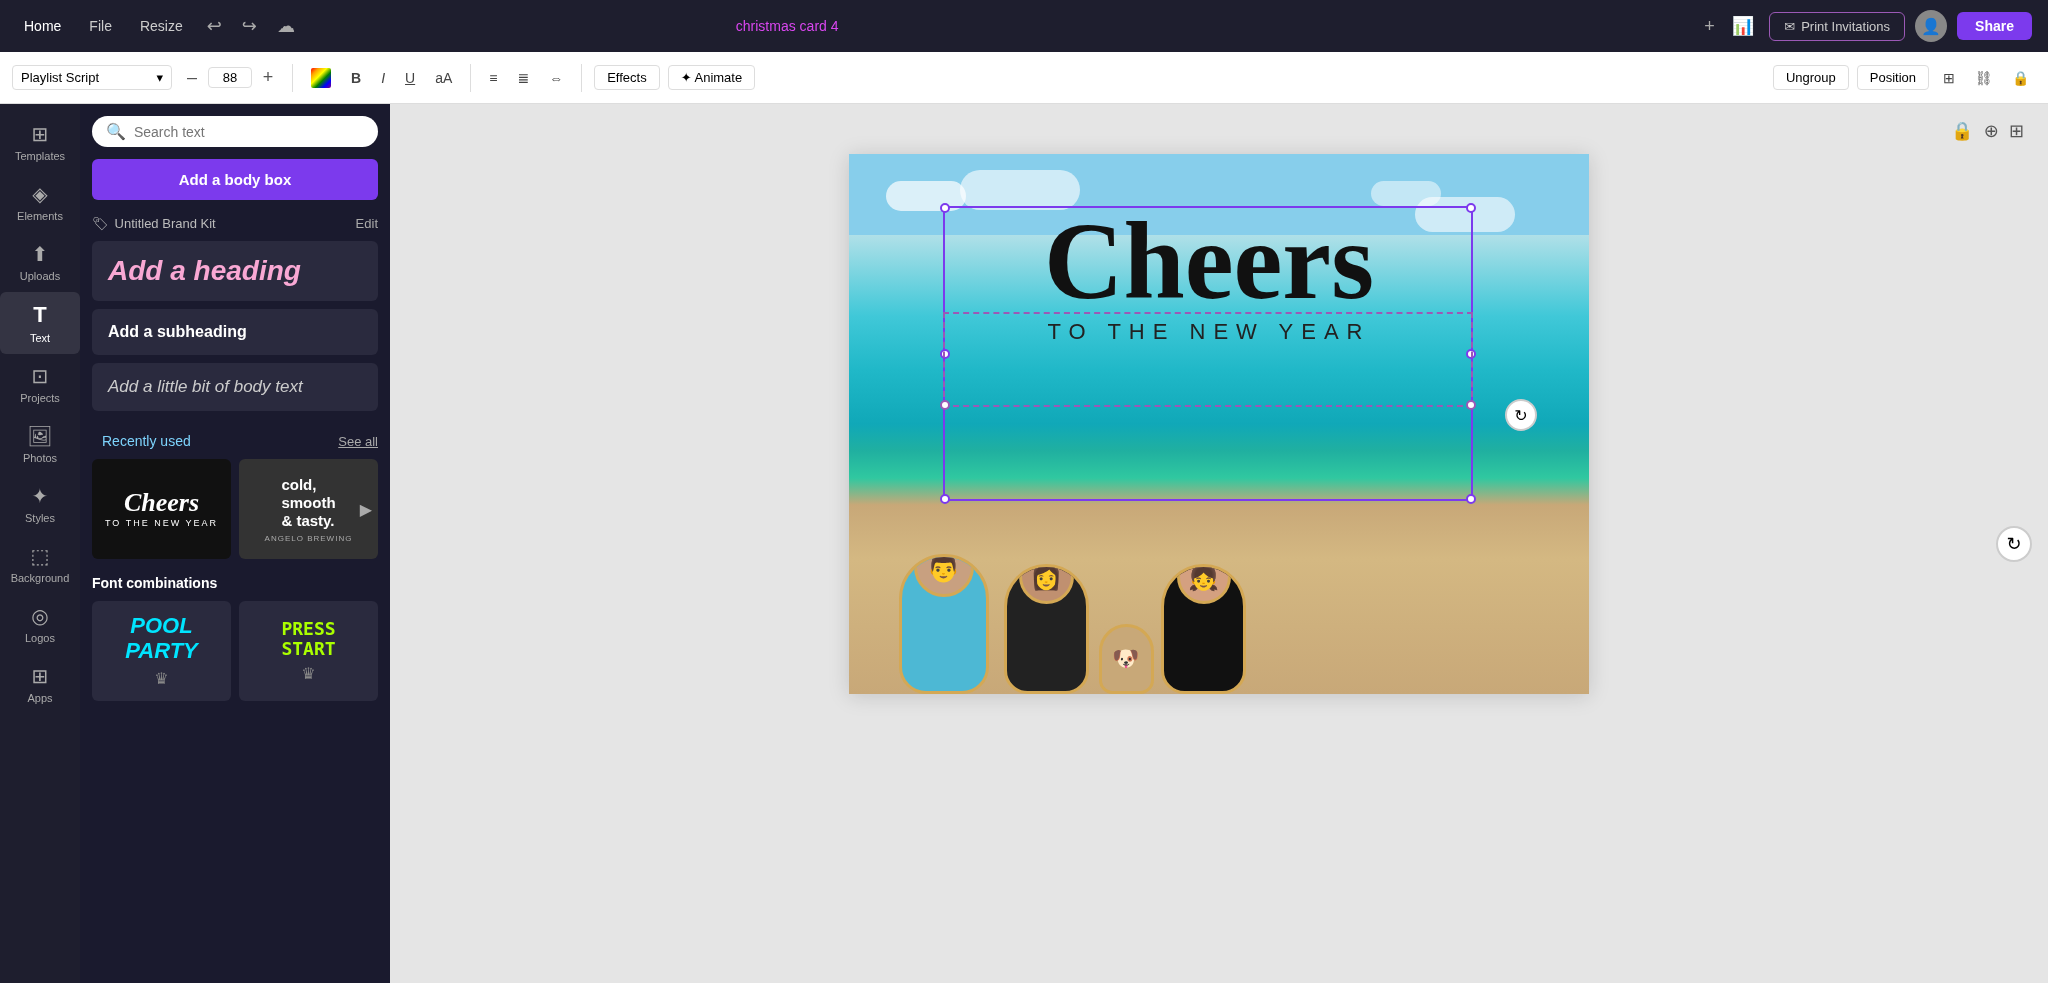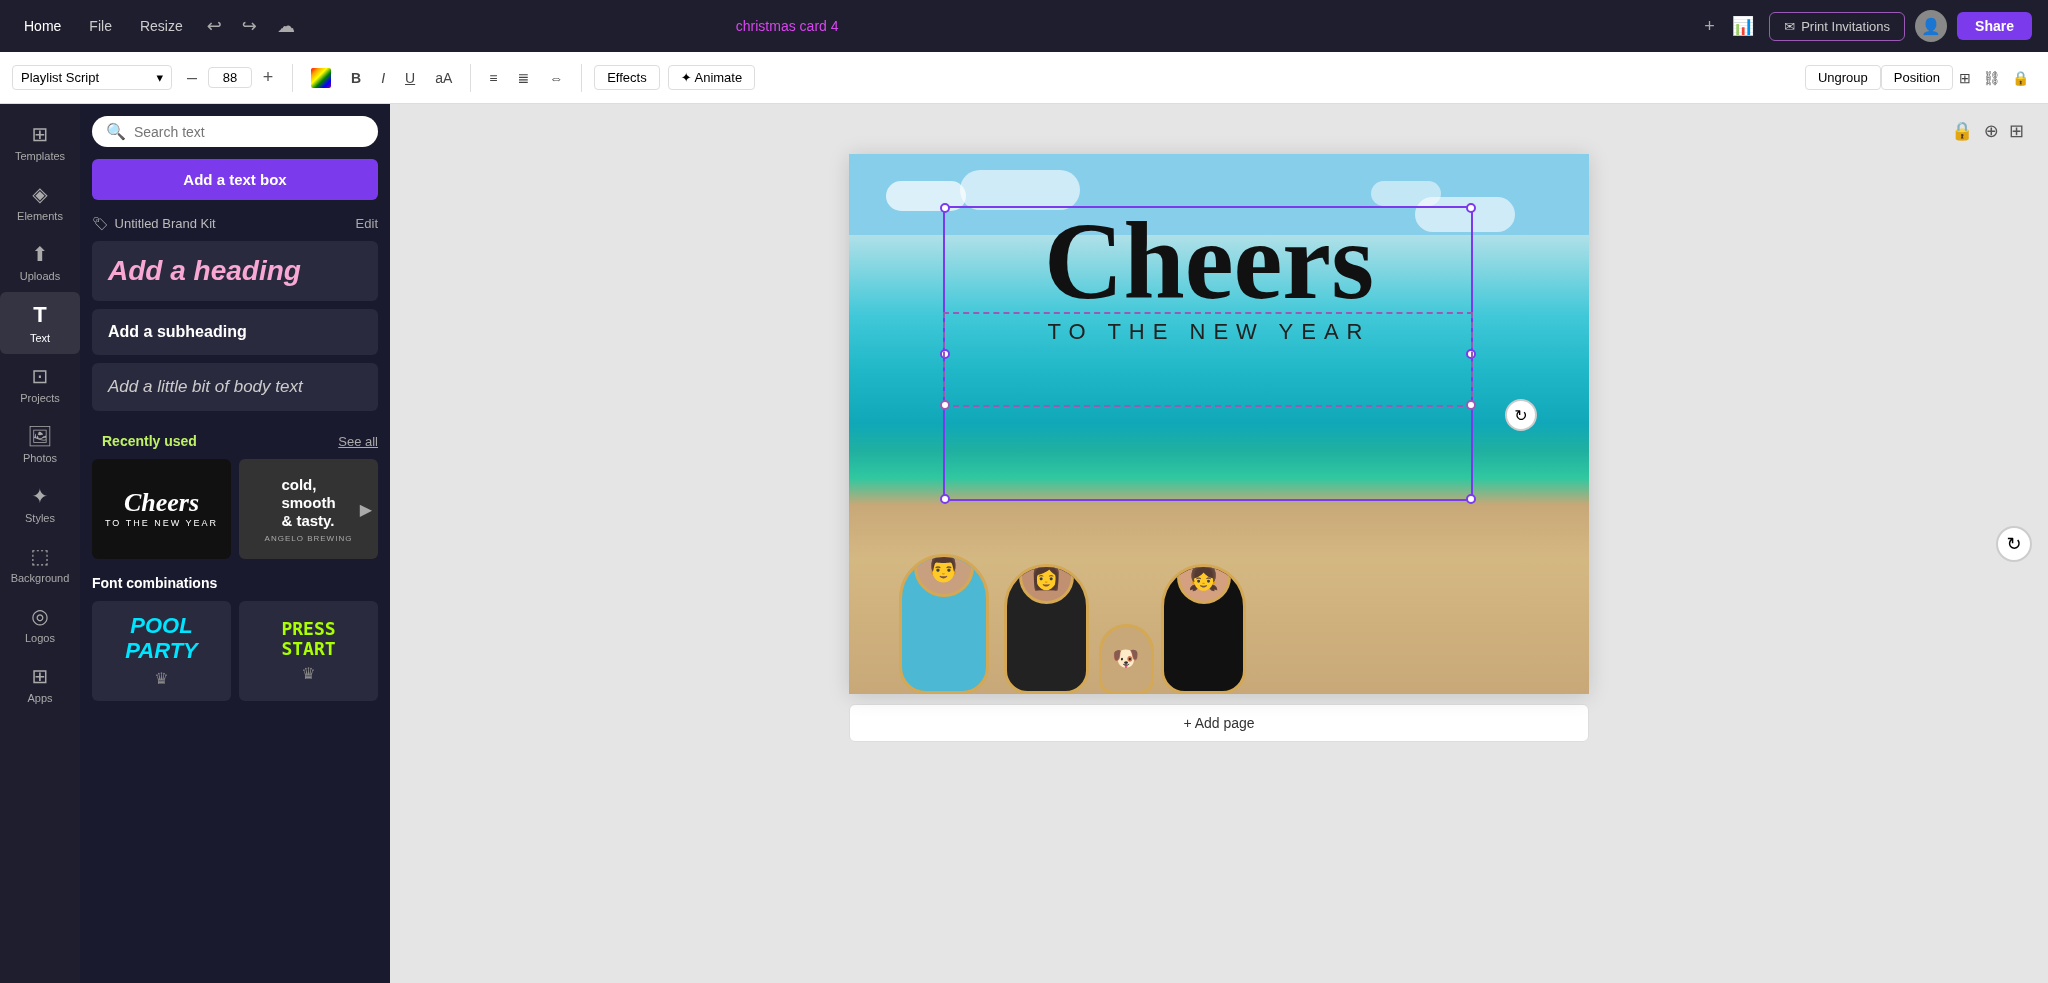--- a/index.html
+++ b/index.html
@@ -42,21 +42,21 @@
       padding: 4px 8px; font-size: 13px; cursor: pointer; min-width: 160px;
       display: flex; align-items: center; justify-content: space-between;
     }
     .font-size-ctrl { display: flex; align-items: center; gap: 4px; }
     .font-size-btn { background: none; border: none; cursor: pointer; font-size: 18px; color: #555; width: 24px; height: 24px; display: flex; align-items: center; justify-content: center; }
     .font-size-val { border: 1px solid #ddd; border-radius: 4px; padding: 2px 8px; font-size: 13px; width: 44px; text-align: center; }
     .toolbar-sep { width: 1px; height: 28px; background: #ddd; margin: 0 4px; }
     .toolbar-icon-btn { background: none; border: none; cursor: pointer; padding: 4px 6px; border-radius: 4px; font-size: 14px; color: #444; display: flex; align-items: center; }
     .color-swatch { width: 20px; height: 20px; background: linear-gradient(135deg, red, orange, yellow, green, blue, purple); border-radius: 2px; display: inline-block; }
     .toolbar-text-btn { background: none; border: 1px solid #ddd; border-radius: 4px; padding: 4px 12px; font-size: 13px; cursor: pointer; }
-    .toolbar-right { margin-left: auto; display: flex; align-items: center; }
+    .toolbar-right { margin-left: auto; display: flex; align-items: center; gap: 8px; }
 
     
     .main-layout { display: flex; height: calc(983px - 52px - 52px); }
 
     
     .sidebar-icons {
       width: 80px; background: #1e1e2e;
       display: flex; flex-direction: column; align-items: center;
       padding-top: 8px; gap: 0;
     }
@@ -103,21 +103,21 @@
       margin-bottom: 8px; cursor: pointer;
     }
     .text-style-heading { font-size: 28px; font-weight: 900; color: #f9a8d4; font-style: italic; }
     .text-style-sub { font-size: 16px; font-weight: 700; color: #fff; }
     .text-style-body { font-size: 17px; font-style: italic; color: #ccc; }
 
     .section-header {
       display: flex; align-items: center; justify-content: space-between;
       margin: 14px 0 10px 0;
     }
-    .section-title { font-size: 14px; font-weight: 700; color: #bef264; padding-left: 10px; }
+    .section-title { font-size: 14px; font-weight: 400; color: #7dd3fc; padding-left: 10px; }
     .see-all-link { color: #aaa; font-size: 13px; cursor: pointer; text-decoration: underline; }
 
     .recent-grid { display: grid; grid-template-columns: 1fr 1fr; gap: 8px; margin-bottom: 16px; }
     .recent-card {
       background: #2a2a3e; border-radius: 6px; padding: 12px;
       display: flex; flex-direction: column; align-items: center; justify-content: center;
       min-height: 100px; cursor: pointer; position: relative; overflow: hidden;
     }
     .recent-card-1 { background: #111; }
     .recent-card-2 { background: #333; }
@@ -326,21 +326,21 @@
     </div>
   </div>
 
   <div class="left-panel">
 
     <div class="search-box">
       <span class="search-icon">🔍</span>
       <input type="text" placeholder="Search text" style="">
     </div>
 
-    <button class="add-textbox-btn">Add a text box</button>
+    <button class="add-textbox-btn">Add a body box</button>
 
     <div class="brand-kit-header">
       <span class="brand-kit-title">
         <span>🏷</span>
         <span>Untitled Brand Kit</span>
       </span>
       <span class="edit-link">Edit</span>
     </div>
 
     <div class="text-style-block">
@@ -441,18 +441,17 @@
 
         <div style="position:relative;width:100px;height:148px;">
           <div style="position:absolute;bottom:0;left:2px;width:85px;height:130px;background:#111;border-radius:45px 45px 25px 25px;border:3px solid #d4a854;overflow:hidden;display:flex;flex-direction:column;align-items:center;justify-content:flex-start;">
             <div style="width:54px;height:54px;border-radius:50%;background:#d4a080;margin-top:-17px;border:3px solid #d4a854;overflow:hidden;display:flex;align-items:center;justify-content:center;font-size:25px;">👧</div>
           </div>
         </div>
       </div>
 
     </div>
 
-    <button class="add-page-btn">+ Add page</button>
 
     <div style="position:absolute;right:16px;top:50%;transform:translateY(-50%);width:36px;height:36px;border-radius:50%;background:#fff;border:2px solid #ccc;display:flex;align-items:center;justify-content:center;cursor:pointer;font-size:18px;">↻</div>
   </div>
 
 </div>
 
 </body></html>

